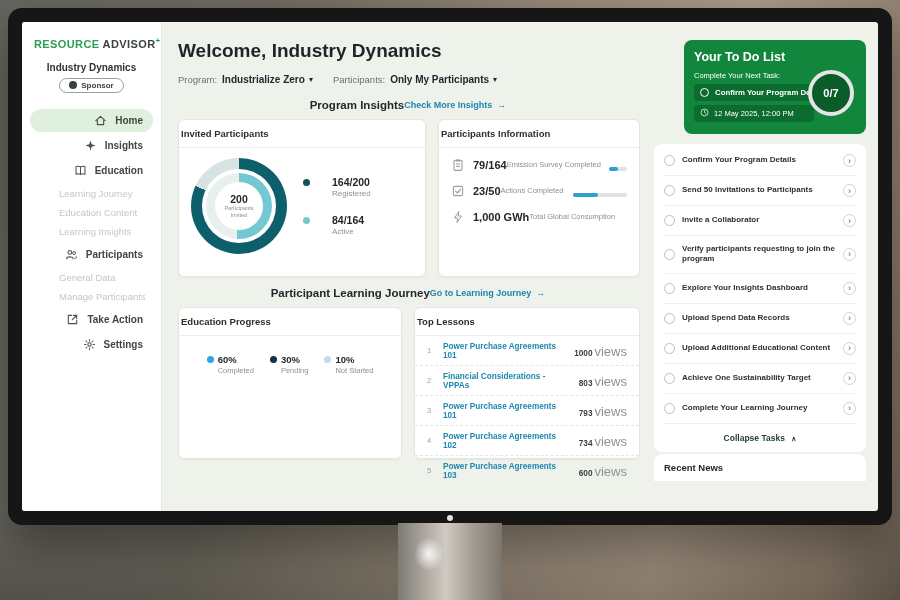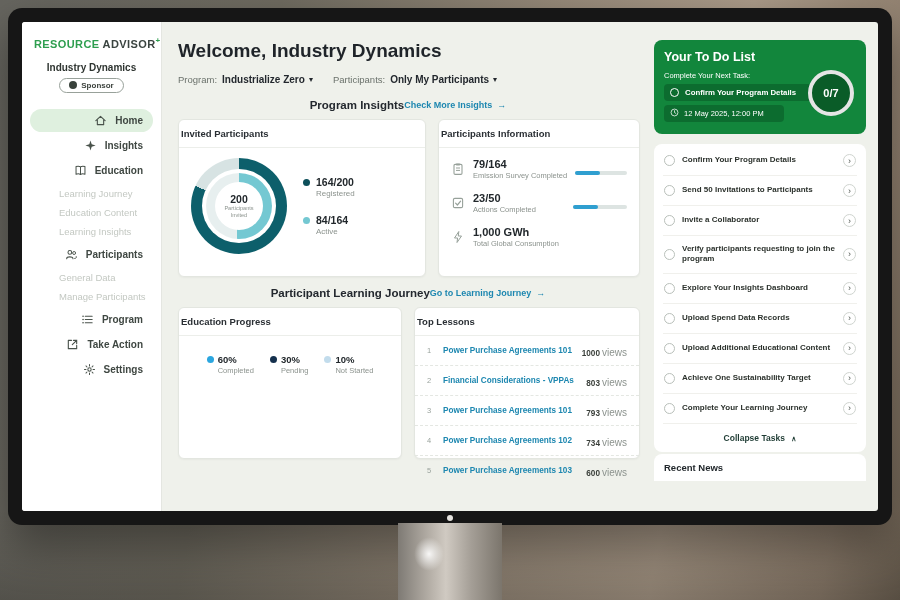--- a/index.html
+++ b/index.html
@@ -69,34 +69,34 @@
   .donut-gap { width:74px; height:74px; border-radius:50%; background:#fff;
     display:flex; align-items:center; justify-content:center; }
   .donut-inner { width:66px; height:66px; border-radius:50%;
     background:conic-gradient(#74c8d2 0deg 184deg, #e7efef 184deg 360deg);
     display:flex; align-items:center; justify-content:center; }
   .donut-center { width:48px; height:48px; border-radius:50%; background:#fff;
     display:flex; flex-direction:column; align-items:center; justify-content:center; text-align:center; }
   .donut-center .dval { font-size:10.5px; font-weight:bold; color:#22282c; }
   .donut-center .dlab { font-size:5.6px; color:#8c938e; line-height:1.2; width:40px; }
   .legend-v { display:flex; flex-direction:column; gap:16px; }
-  .leg-item { display:flex; align-items:flex-start; gap:6px; }
+  .leg-item { display:flex; align-items:flex-start; gap:22px; }
   .dot { width:7px; height:7px; border-radius:50%; margin-top:3px; flex:0 0 7px; }
   .dot-teal-dark { background:#0d4f5a; } .dot-teal-light { background:#74c8d2; }
   .dot-blue { background:#2ba6df; } .dot-navy { background:#14304d; } .dot-pale { background:#c2dcec; }
   .leg-val { font-weight:bold; color:#22282c; font-size:10.5px; }
   .leg-lab { font-size:8px; color:#8c938e; margin-top:1px; }
 
   
   .card-info { flex:1; height:158px; }
   .info-body { padding:10px 12px; display:flex; flex-direction:column; gap:12px; }
   .stat { display:flex; align-items:center; gap:8px; }
   .sicon { width:14px; height:14px; flex:0 0 14px; color:#97a19a; display:inline-flex; }
   .sicon svg { width:14px; height:14px; }
-  .stat-col { display:flex; flex-direction:column; min-width:92px; }
+  .stat-col { display:flex; flex-direction:row; min-width:92px; }
   .stat-val { font-weight:bold; font-size:11px; color:#22282c; }
   .stat-lab { font-size:7.5px; color:#8c938e; margin-top:1px; }
   .pbar { flex:1; height:4px; background:#dde4e2; border-radius:2px; margin-top:8px; }
   .pbar i { display:block; height:100%; border-radius:2px; background:#2f9fd0; }
 
   
   .card-edu { width:224px; height:152px; }
   .edu-body { display:flex; flex-direction:column; align-items:center; padding-top:8px; }
   .gauge { position:relative; width:118px; height:59px; overflow:hidden; }
   .gfull { width:118px; height:118px; border-radius:50%;
@@ -114,25 +114,25 @@
   .eleg-val { font-size:9.5px; font-weight:bold; color:#22282c; }
   .eleg-lab { font-size:7.5px; color:#8c938e; margin-left:11px; margin-top:1px; }
 
   
   .card-lessons { flex:1; height:152px; }
   .lesson { display:flex; align-items:center; gap:8px; padding:5.5px 12px; border-bottom:1px dashed #e4e7e2; }
   .lesson:last-child { border-bottom:none; }
   .lesson .rank { color:#9aa39d; font-size:7.5px; width:8px; flex:0 0 8px; }
   .lesson .ltitle { color:#1d87b0; font-weight:bold; font-size:8.2px; flex:1; cursor:pointer; }
   .lesson .views-num { color:#3a3f3a; font-weight:bold; font-size:8.2px; }
-  .lesson .views-word { color:#8c938e; font-size:10px; margin-left:2px; }
+  .lesson .views-word { color:#8c938e; font-size:13px; margin-left:2px; }
 
   
   .rightpanel { width:226px; flex:0 0 226px; padding:18px 12px 0 2px; display:flex; flex-direction:column; }
-  .todo-green { background:#12863c; border-radius:8px; padding:10px 10px 12px; color:#fff; position:relative; }
+  .todo-green { background:#12863c; border-radius:8px; padding:10px 10px 12px; color:#fff; position:relative;margin-left:30px; }
   .tg-title { font-size:12.5px; font-weight:bold; }
   .tg-sub { font-size:7.5px; margin:7px 0 4px; }
   .tg-task { display:flex; align-items:center; gap:6px; background:#0c6c2f; border-radius:4px;
     padding:4px 6px; font-size:7.8px; font-weight:bold; width:152px; cursor:pointer; }
   .tg-chk { width:9px; height:9px; border:1px solid #fff; border-radius:50%; flex:0 0 9px; }
   .tg-date { display:flex; align-items:center; gap:5px; background:#0c6c2f; border-radius:4px;
     padding:3px 6px; font-size:7.5px; margin-top:4px; width:120px; }
   .tg-date svg { width:9px; height:9px; }
   .tg-ring { position:absolute; right:12px; top:30px; width:46px; height:46px; border-radius:50%;
     background:#0a5c28; border:4px solid #e5e5e5; display:flex; align-items:center; justify-content:center;
@@ -207,31 +207,20 @@
                 <path d="M10.4 11.3 C12.2 11.3 12.6 10 12.2 9.2" fill="none" stroke="currentColor" stroke-width="1" stroke-linecap="round"></path>
               </svg>
             </span>
           <span>Participants</span>
         </div>
         <div class="nav-sub">General Data</div>
         <div class="nav-sub">Manage Participants</div>
         <div class="nav-item">
           <span class="nicon">
               <svg viewBox="0 0 14 14">
-                <path d="M4.6 3.5 H12 M4.6 7 H12 M4.6 10.5 H12" stroke="currentColor" stroke-width="1.2" stroke-linecap="round"></path>
-                <circle cx="2.2" cy="3.5" r=".9" fill="currentColor"></circle>
-                <circle cx="2.2" cy="7" r=".9" fill="currentColor"></circle>
-                <circle cx="2.2" cy="10.5" r=".9" fill="currentColor"></circle>
-              </svg>
-            </span>
-          <span>Program</span>
-        </div>
-        <div class="nav-item">
-          <span class="nicon">
-              <svg viewBox="0 0 14 14">
                 <path d="M6 2.5 H2.5 V11.5 H11.5 V8" fill="none" stroke="currentColor" stroke-width="1.2" stroke-linecap="round" stroke-linejoin="round"></path>
                 <path d="M8 2.5 H11.5 V6 M11.5 2.5 L6.8 7.2" fill="none" stroke="currentColor" stroke-width="1.2" stroke-linecap="round"></path>
               </svg>
             </span>
           <span>Take Action</span>
         </div>
         <div class="nav-item">
           <span class="nicon">
               <svg viewBox="0 0 14 14">
                 <circle cx="7" cy="7" r="1.8" fill="none" stroke="currentColor" stroke-width="1.1"></circle>

